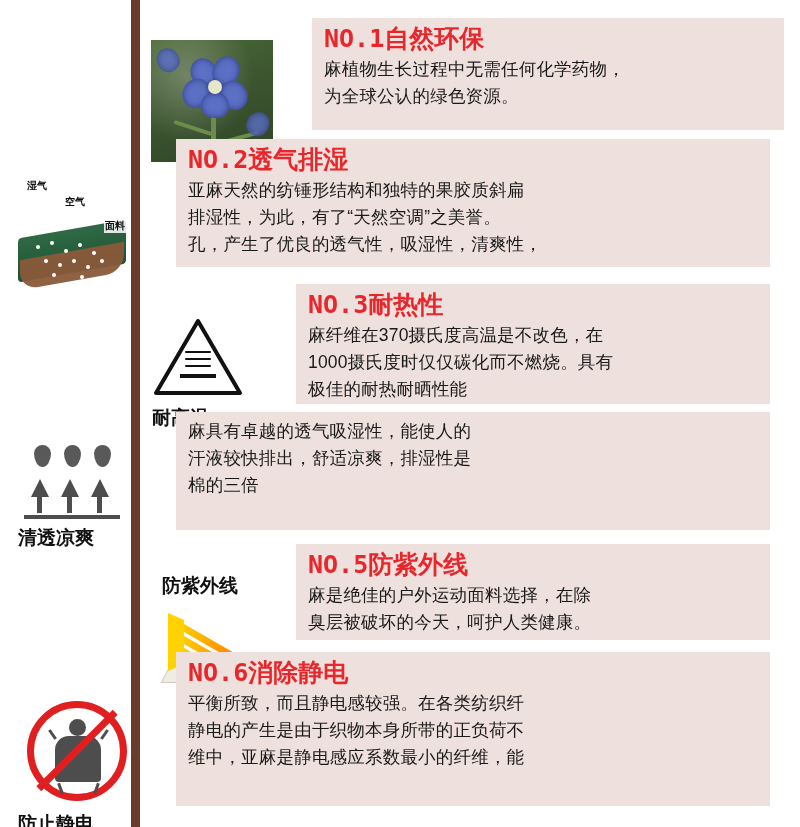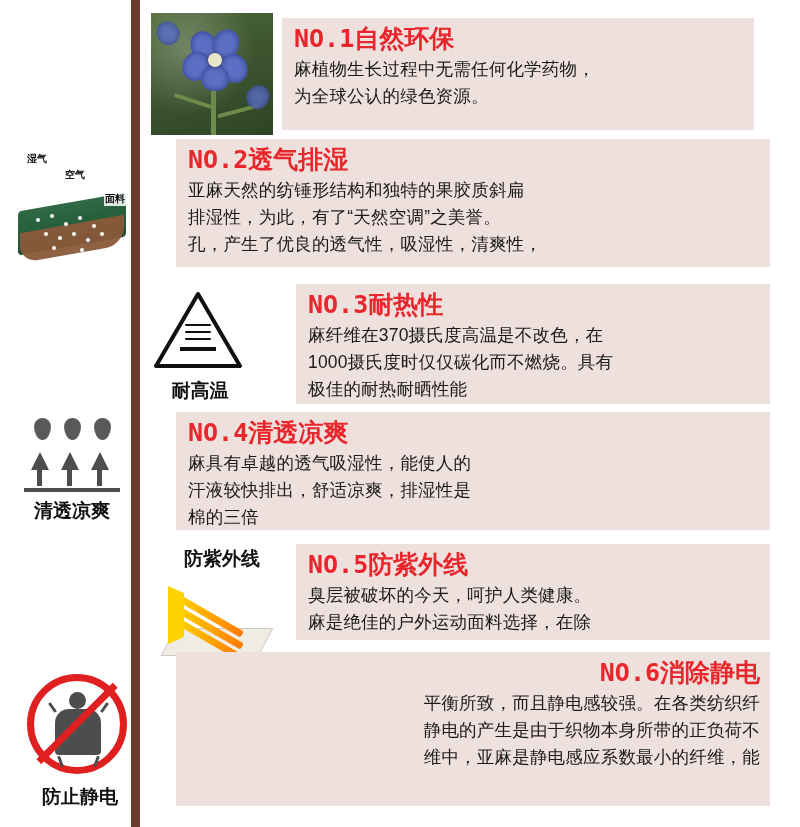--- a/index.html
+++ b/index.html
@@ -32,21 +32,21 @@
   }
 
   .row {
     position: absolute;
     left: 0;
     width: 800px;
   }
 
   .icon-cell {
     position: absolute;
-    text-align: center;
+    margin-top: 27px;
   }
 
   .text-cell {
     position: absolute;
     background: #eee0dc;
     padding: 6px 10px 8px 12px;
     box-sizing: border-box;
   }
 
   .title {
@@ -292,21 +292,21 @@
         <div class="petal" style="left:40px; top:18px; width:26px; height:30px; transform:rotate(-28deg);"></div>
         <div class="petal" style="left:62px; top:16px; width:26px; height:30px; transform:rotate(22deg);"></div>
         <div class="petal" style="left:30px; top:40px; width:30px; height:26px; transform:rotate(-60deg);"></div>
         <div class="petal" style="left:68px; top:42px; width:30px; height:26px; transform:rotate(58deg);"></div>
         <div class="petal" style="left:50px; top:52px; width:28px; height:26px; transform:rotate(4deg);"></div>
         <div class="flower-center" style="left:57px; top:40px;"></div>
         <div class="petal" style="left:6px; top:8px; width:22px; height:24px; transform:rotate(-35deg); opacity:.85;"></div>
         <div class="petal" style="left:96px; top:72px; width:22px; height:24px; transform:rotate(30deg); opacity:.8;"></div>
       </div>
     </div>
-    <div class="text-cell" style="left:282px; top:18px; width:472px; height:112px;">
+    <div class="text-cell" style="left:312px; top:18px; width:472px; height:112px;">
       <p class="title">NO.1自然环保</p>
       <p class="body">麻植物生长过程中无需任何化学药物，</p>
       <p class="body">为全球公认的绿色资源。</p>
     </div>
   </div>
 
   <div class="row" style="top:0;">
     <div class="icon-cell" style="left:8px; top:150px;">
       <div class="diag2">
         <div class="fabric"></div>
@@ -372,61 +372,60 @@
         <div class="uparrow-stem" style="left:19px; top:52px;"></div>
         <div class="uparrow" style="left:43px; top:34px;"></div>
         <div class="uparrow-stem" style="left:49px; top:52px;"></div>
         <div class="uparrow" style="left:73px; top:34px;"></div>
         <div class="uparrow-stem" style="left:79px; top:52px;"></div>
         <div style="position:absolute;left:6px;top:70px;width:96px;height:4px;background:#4d4d4d;"></div>
       </div>
       <div class="cap">清透凉爽</div>
     </div>
     <div class="text-cell" style="left:176px; top:412px; width:594px; height:118px;">
-      <p class="title">NO.4清透凉爽</p>
       <p class="body">麻具有卓越的透气吸湿性，能使人的</p>
       <p class="body">汗液较快排出，舒适凉爽，排湿性是</p>
       <p class="body">棉的三倍</p>
     </div>
   </div>
 
   <div class="row" style="top:0;">
     <div class="icon-cell" style="left:162px; top:546px; width:120px;">
       <div class="cap" style="margin:0 0 4px 0;">防紫外线</div>
       <div class="uv-wrap">
         <div class="uv-plate"></div>
         <div class="uv-ray" style="left:16px; top:18px; width:74px; transform:rotate(30deg);"></div>
         <div class="uv-ray" style="left:16px; top:30px; width:74px; transform:rotate(30deg);"></div>
         <div class="uv-ray" style="left:16px; top:42px; width:70px; transform:rotate(30deg);"></div>
         <div style="position:absolute;left:6px;top:10px;width:16px;height:58px;background:#ffd200;
                     clip-path:polygon(0 0,100% 12%,100% 88%,0 100%);"></div>
       </div>
     </div>
     <div class="text-cell" style="left:296px; top:544px; width:474px; height:96px;">
       <p class="title">NO.5防紫外线</p>
+      <p class="body">麻是绝佳的户外运动面料选择，在除</p>
       <p class="body">臭层被破坏的今天，呵护人类健康。</p>
-      <p class="body">麻是绝佳的户外运动面料选择，在除</p>
     </div>
   </div>
 
   <div class="row" style="top:0;">
     <div class="icon-cell" style="left:18px; top:672px; width:124px;">
       <div class="nosign" style="margin:0 auto;">
         <div class="nocircle"></div>
         <div class="person-head"></div>
         <div class="person-body"></div>
         <div class="spark" style="left:26px; top:30px; transform:rotate(-35deg);"></div>
         <div class="spark" style="left:78px; top:30px; transform:rotate(35deg);"></div>
         <div class="spark" style="left:34px; top:84px; transform:rotate(-20deg);"></div>
         <div class="spark" style="left:70px; top:84px; transform:rotate(20deg);"></div>
         <div class="noslash"></div>
       </div>
       <div class="cap">防止静电</div>
     </div>
-    <div class="text-cell" style="left:176px; top:652px; width:594px; height:154px;text-align:right;">
+    <div class="text-cell" style="left:176px; top:652px; width:594px; height:154px;">
       <p class="title">NO.6消除静电</p>
       <p class="body">平衡所致，而且静电感较强。在各类纺织纤</p>
       <p class="body">静电的产生是由于织物本身所带的正负荷不</p>
       <p class="body">维中，亚麻是静电感应系数最小的纤维，能</p>
     </div>
   </div>
 
 </div>
 
 </body></html>

